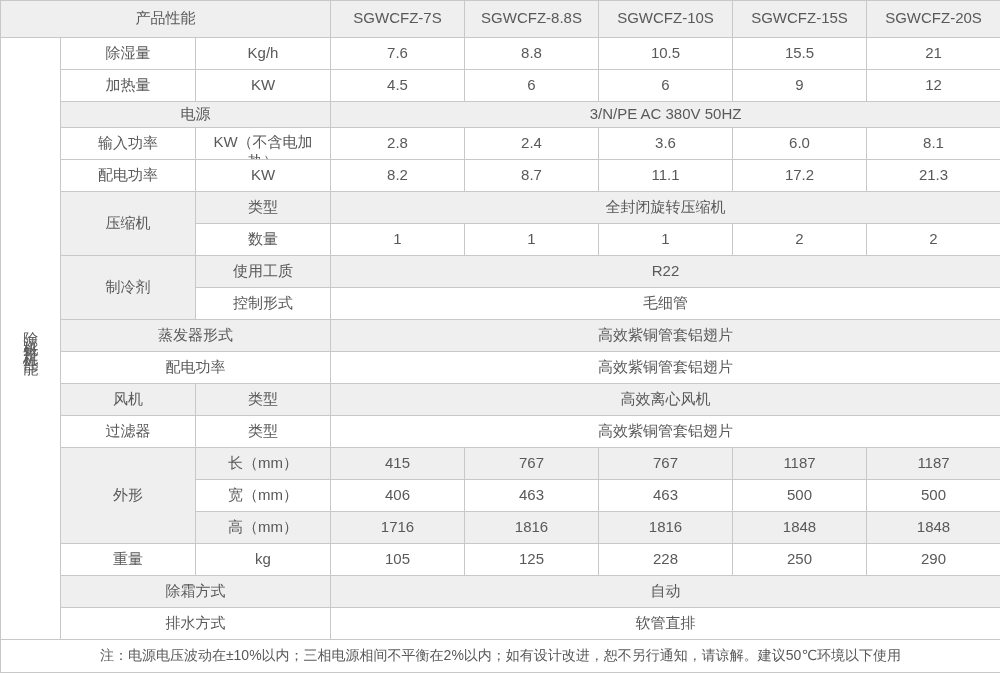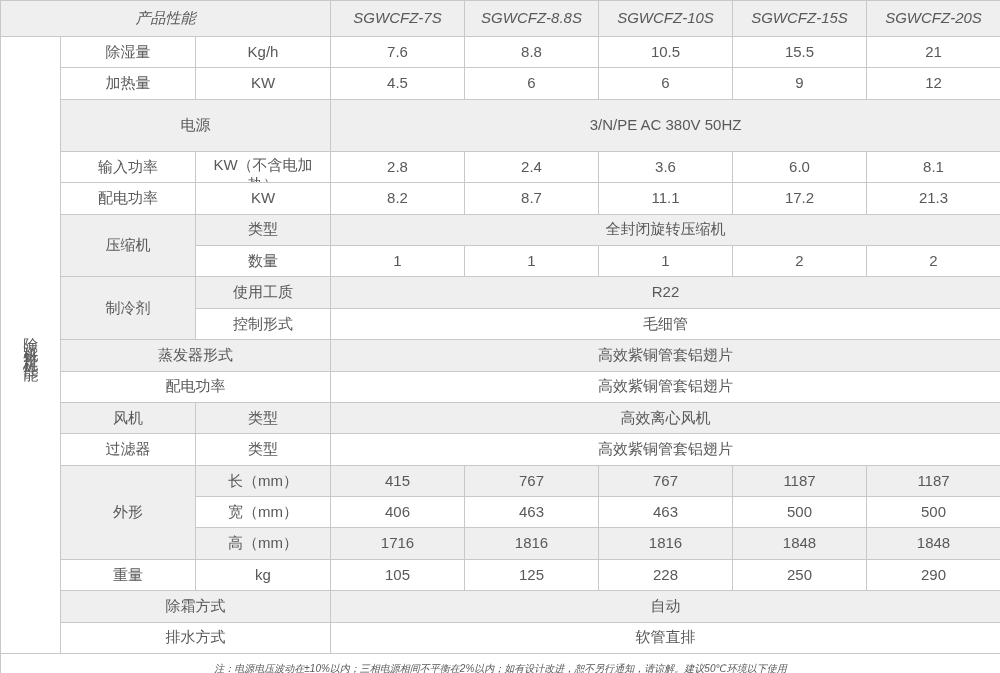--- a/index.html
+++ b/index.html
@@ -25,30 +25,29 @@
   table.spec td {
     border: 1px solid #c8c8c8;
     text-align: center;
     vertical-align: middle;
     background: #ffffff;
     padding: 0 2px;
     overflow: hidden;
     line-height: 1.25;
   }
   table.spec td.g { background: #efefef; }
-  tr.h-header  { height: 36px; font-style: italic; }
+  tr.h-header  { height: 36px; }
   tr.h-row     { height: 31.4px; }
-  tr.h-power   { height: 52px; }
+  tr.h-power   { height: 26px; }
   tr.h-note    { height: 32px; }
   td.note-cell {
     text-align: left;
     padding: 0 8px;
-    font-size: 10px;
+    font-size: 14px;
     white-space: nowrap;
-    font-style: italic;
   }
   .vtext {
     display: inline-block;
     writing-mode: vertical-rl;
     text-orientation: upright;
     letter-spacing: 5px;
     font-size: 15px;
     line-height: 1.1;
   }
   .clip2 {

